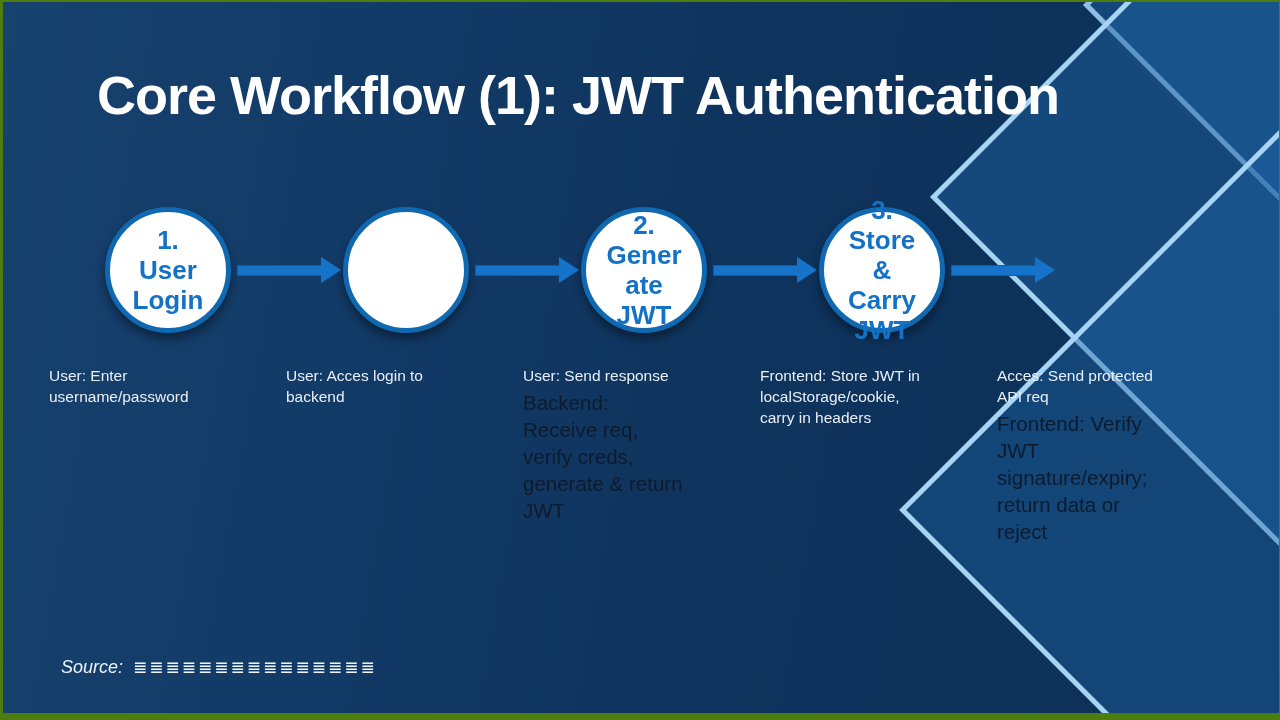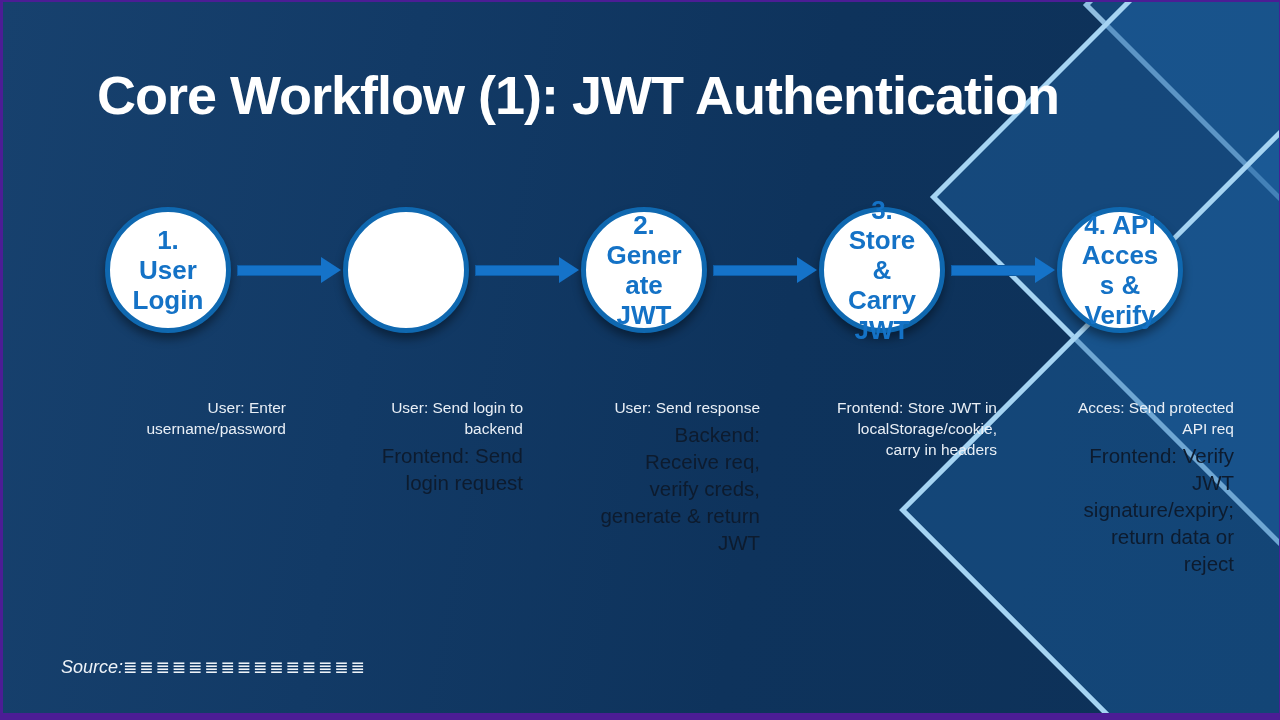--- a/index.html
+++ b/index.html
@@ -1,16 +1,16 @@
 <!DOCTYPE html>
 <html><head>
 <meta charset="utf-8">
 <style>
   html,body{margin:0;padding:0;background:#000;}
-  .stage{position:relative;width:1280px;height:720px;background:#4c1d95;overflow:hidden;
+  .stage{position:relative;width:1280px;height:720px;background:#4d7c0f;overflow:hidden;
          font-family:"Liberation Sans",sans-serif;}
   .slide{position:absolute;left:3px;top:2px;width:1276px;height:711px;overflow:hidden;
          background:linear-gradient(100deg,#17416e 0%,#123a66 30%,#0e335c 60%,#0d3158 100%);}
 
   
   .diamond{position:absolute;transform:rotate(45deg);}
   .diamond-d{left:1198px;top:-282px;width:560px;height:560px;
              background:rgba(30,100,165,0.40);border:5px solid rgba(166,212,242,0.85);}
   .diamond-a{left:1074px;top:-160px;width:700px;height:700px;
              background:rgba(30,100,165,0.45);border:5px solid #a6d4f2;}
@@ -28,26 +28,26 @@
   .circle-label{color:#1472c6;font-weight:bold;font-size:26px;line-height:1.16;
                 text-align:center;white-space:pre-line;overflow:visible;}
   .arrow{width:112px;height:126px;flex:0 0 auto;position:relative;}
   .arrow .shaft{position:absolute;left:6px;top:58px;width:86px;height:9px;
                 background:#1573c9;border:1px solid #0d5ca6;}
   .arrow .head{position:absolute;right:2px;top:50px;width:0;height:0;
                border-top:13px solid transparent;border-bottom:13px solid transparent;
                border-left:20px solid #1573c9;}
 
   .notes-row{position:absolute;left:46px;top:364px;display:flex;}
-  .note-col{width:237px;flex:0 0 auto;text-align:right;margin-top:32px;}
+  .note-col{width:237px;flex:0 0 auto;text-align:left;}
   .note-light{color:#e9eff6;font-size:15.5px;line-height:1.35;white-space:pre-line;}
   .note-dark{color:#0d1b2e;font-size:20.5px;line-height:1.32;white-space:pre-line;margin-top:2px;}
 
   .source-line{position:absolute;left:58px;top:655px;color:#eef3f8;font-size:18px;}
-  .source-label{font-style:italic;}
+  .source-label{font-style:italic;margin-right:10px;}
   .source-redacted{letter-spacing:2px;font-family:"DejaVu Sans",sans-serif;font-size:17px;}
 </style>
 </head>
 <body>
 
 <div class="stage">
   <div class="slide">
 
     <div class="diamond diamond-d"></div>
     <div class="diamond diamond-a"></div>
@@ -86,39 +86,31 @@
         <span class="circle-label">3.
 Store
 &amp;
 Carry
 JWT</span>
       </div>
       <div class="arrow">
         <div class="shaft"></div>
         <div class="head"></div>
       </div>
-      <div class="circle">
-        <span class="circle-label">4. API
-Acces
-s &amp;
-Verify</span>
-      </div>
     </div>
 
     <div class="notes-row">
       <div class="note-col">
         <div class="note-light">User: Enter
 username/password</div>
         <div class="note-dark"></div>
       </div>
       <div class="note-col">
-        <div class="note-light">User: Send login to
+        <div class="note-light">User: Acces login to
 backend</div>
-        <div class="note-dark">Frontend: Send
-login request</div>
       </div>
       <div class="note-col">
         <div class="note-light">User: Send response</div>
         <div class="note-dark">Backend:
 Receive req,
 verify creds,
 generate &amp; return
 JWT</div>
       </div>
       <div class="note-col">

